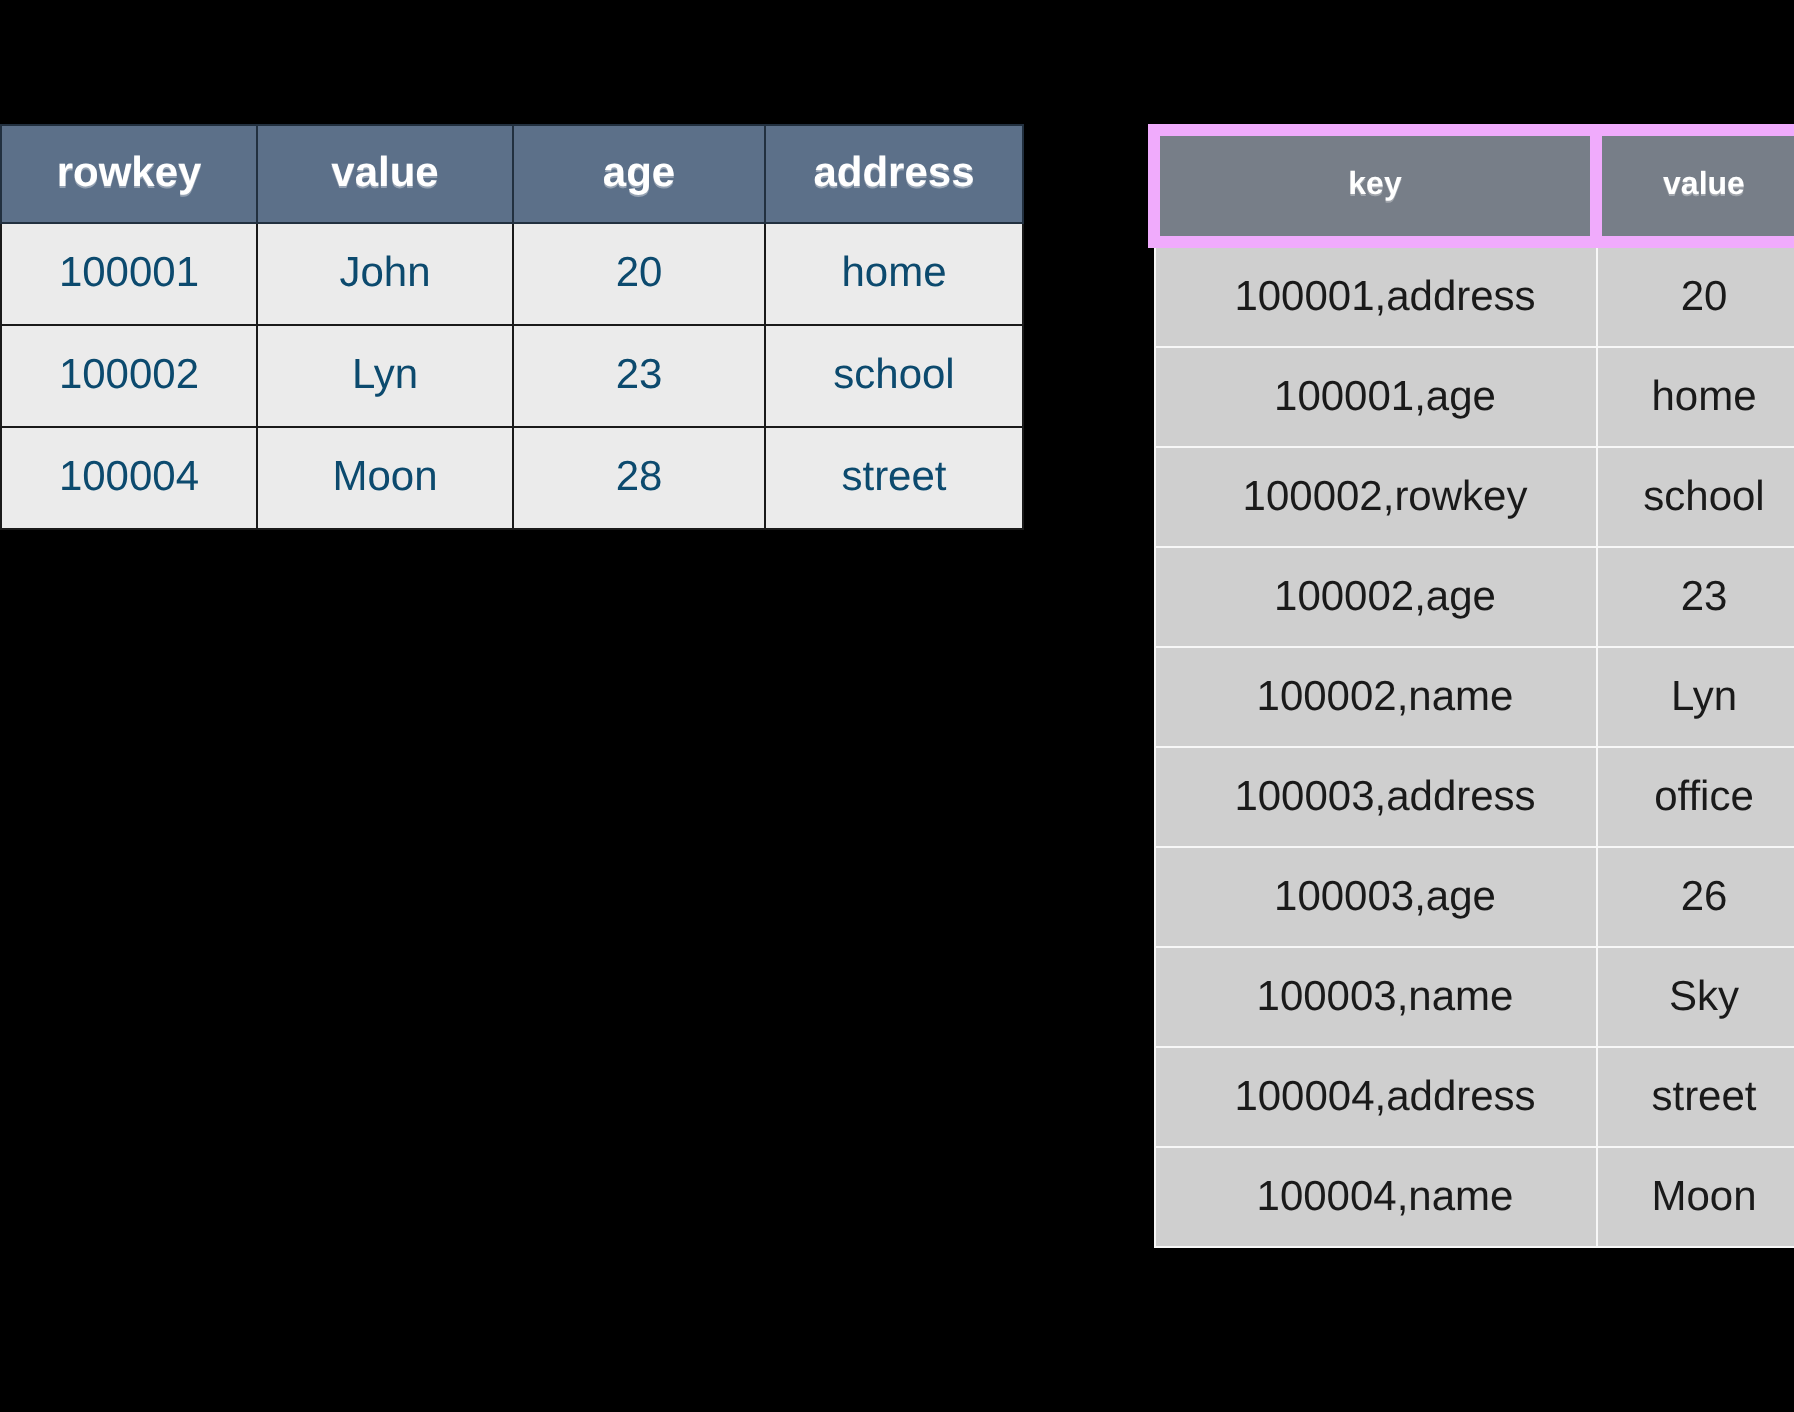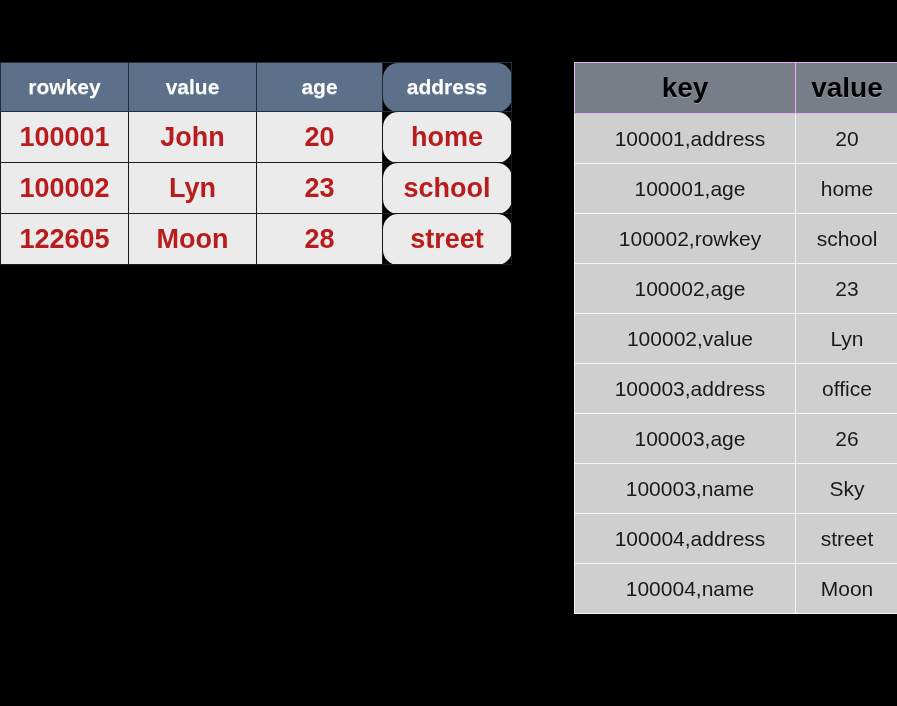--- a/index.html
+++ b/index.html
@@ -42,43 +42,43 @@
     background: #5c7089;
     color: #ffffff;
     font-size: 21px;
     font-weight: bold;
     border: 1px solid #22303f;
     text-shadow: 0 1px 0 rgba(255,255,255,0.35);
   }
   #relational-table td {
     height: 50px;
     background: #ebebeb;
-    color: #b91c1c;
-    font-size: 27px;
-    font-weight: bold;
+    color: #0c4a6e;
+    font-size: 21px;
+    font-weight: normal;
     border: 1px solid #1a1a1a;
   }
   #relational-table .col-rowkey { width: 127px; }
   #relational-table .col-name   { width: 127px; }
   #relational-table .col-age    { width: 125px; }
-  #relational-table .col-addr   { width: 128px; border-radius: 15px; }
+  #relational-table .col-addr   { width: 128px; }
 
   
   #keyvalue-table {
     left: 574px;
     top: 62px;
     width: 323px;
   }
   #keyvalue-table th {
     height: 50px;
     background: #777e88;
-    color: #000000;
-    font-size: 28px;
+    color: #ffffff;
+    font-size: 16px;
     font-weight: bold;
-    border: 1px solid #f0abfc;
+    border: 6px solid #f0abfc;
     text-shadow: 0 1px 0 rgba(255,255,255,0.3);
   }
   #keyvalue-table td {
     height: 49px;
     background: #cfcfcf;
     color: #1a1a1a;
     font-size: 21px;
     font-weight: normal;
     border: 1px solid #f7f7f7;
   }
@@ -113,21 +113,21 @@
       <td class="col-age">20</td>
       <td class="col-addr">home</td>
     </tr>
     <tr>
       <td class="col-rowkey">100002</td>
       <td class="col-name">Lyn</td>
       <td class="col-age">23</td>
       <td class="col-addr">school</td>
     </tr>
     <tr>
-      <td class="col-rowkey">122605</td>
+      <td class="col-rowkey">100004</td>
       <td class="col-name">Moon</td>
       <td class="col-age">28</td>
       <td class="col-addr">street</td>
     </tr>
   </tbody>
 </table>
 
 <table class="table" id="keyvalue-table">
   <thead>
     <tr>
@@ -146,21 +146,21 @@
     </tr>
     <tr>
       <td class="col-key">100002,rowkey</td>
       <td class="col-value">school</td>
     </tr>
     <tr>
       <td class="col-key">100002,age</td>
       <td class="col-value">23</td>
     </tr>
     <tr>
-      <td class="col-key">100002,value</td>
+      <td class="col-key">100002,name</td>
       <td class="col-value">Lyn</td>
     </tr>
     <tr>
       <td class="col-key">100003,address</td>
       <td class="col-value">office</td>
     </tr>
     <tr>
       <td class="col-key">100003,age</td>
       <td class="col-value">26</td>
     </tr>

